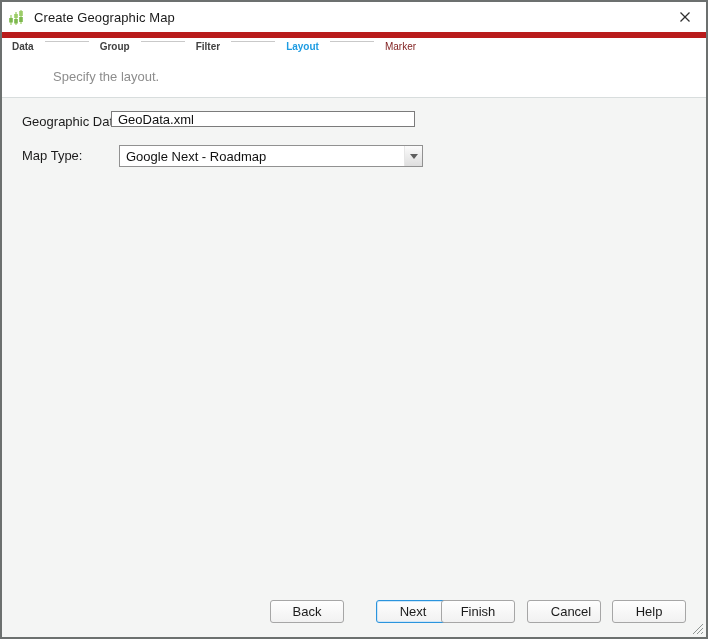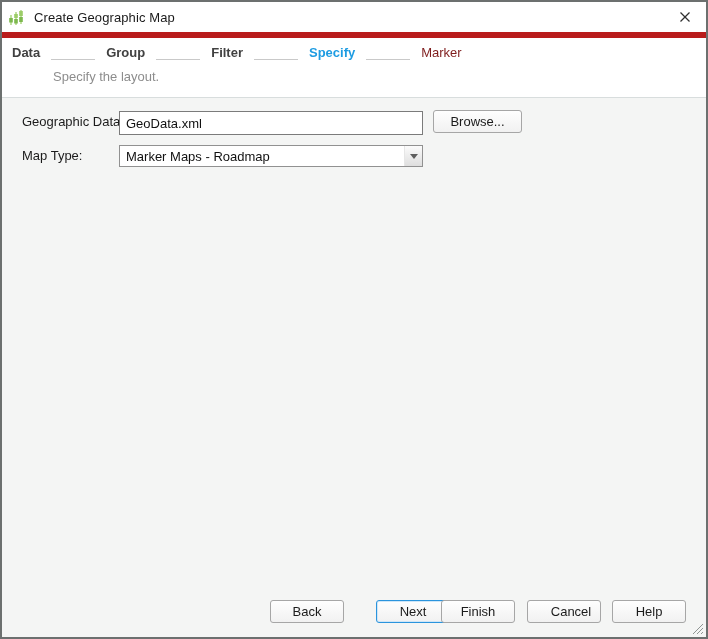--- a/index.html
+++ b/index.html
@@ -16,43 +16,43 @@
   }
   .app-icon{margin-left:6px;width:16px;height:16px;flex:0 0 auto;}
   .title{margin-left:10px;font-size:13px;color:#1a1a1a;letter-spacing:.1px;}
   .close{
     position:absolute;right:6px;top:0;width:30px;height:30px;
     display:flex;align-items:center;justify-content:center;
     background:transparent;border:0;cursor:default;
   }
   
   .steps{
-    position:absolute;left:12px;top:34px;height:26px;
-    display:flex;align-items:flex-end;font-size:13px;font-weight:bold;color:#414141;
+    position:absolute;left:12px;top:41px;height:26px;
+    display:flex;align-items:flex-start;font-size:10px;font-weight:bold;color:#414141;
   }
   .step{white-space:nowrap;}
   .step.active{color:#1e9ce2;}
   .step.upcoming{color:#7f1d1d;font-weight:normal;}
   .step-line{width:44px;height:1px;background:#c9c9c9;margin:0 11px;flex:0 0 auto;}
   .desc{
     position:absolute;left:13px;top:64px;height:26px;line-height:26px;
     font-size:13px;color:#8d8d8d;margin-left:40px;
   }
   
   .content-bg{
     position:absolute;left:2px;right:2px;top:97px;bottom:2px;
     background:#f4f5f4;border-top:1px solid #d8dddd;
   }
   .field-label{
     position:absolute;height:26px;line-height:26px;font-size:13px;color:#1b1b1b;
   }
   .lbl-geo{left:22px;top:109px;}
   .lbl-map{left:22px;top:143px;}
   .text-input{
-    position:absolute;left:119px;top:111px;width:304px;height:24px;
+    position:absolute;left:111px;top:111px;width:304px;height:16px;
     border:1px solid #7b7b7b;background:#ffffff;color:#111111;
     font-family:"Liberation Sans","DejaVu Sans",sans-serif;font-size:13px;
     padding:0 6px;box-sizing:border-box;outline:none;
   }
   .btn{
     border:1px solid #a6a6a6;border-radius:3px;
     background:linear-gradient(#fefefe,#f1f1f1);
     font-family:"Liberation Sans","DejaVu Sans",sans-serif;
     font-size:13px;color:#1b1b1b;box-sizing:border-box;
     display:flex;align-items:center;justify-content:center;cursor:default;
@@ -107,36 +107,35 @@
     </button>
   </div>
 
   <div class="steps">
     <span class="step done">Data</span>
     <span class="step-line"></span>
     <span class="step done">Group</span>
     <span class="step-line"></span>
     <span class="step done">Filter</span>
     <span class="step-line"></span>
-    <span class="step active">Specify</span>
+    <span class="step active">Layout</span>
     <span class="step-line"></span>
     <span class="step upcoming">Marker</span>
   </div>
 
   <div class="desc">Specify the layout.</div>
 
   <div class="content-bg"></div>
 
   <label class="field-label lbl-geo">Geographic Data:</label>
   <input class="text-input" type="text" value="GeoData.xml" style="">
-  <button class="btn browse-btn">Browse...</button>
 
   <label class="field-label lbl-map">Map Type:</label>
   <div class="combo">
-    <span class="combo-text">Marker Maps - Roadmap</span>
+    <span class="combo-text">Google Next - Roadmap</span>
     <span class="combo-arrow"></span>
   </div>
 
   <button class="btn footer-btn btn-back">Back</button>
   <button class="btn footer-btn btn-next">Next</button>
   <button class="btn footer-btn btn-finish">Finish</button>
   <button class="btn footer-btn btn-cancel">Cancel</button>
   <button class="btn footer-btn btn-help">Help</button>
 
   <svg class="resize-grip" viewBox="0 0 12 12">

